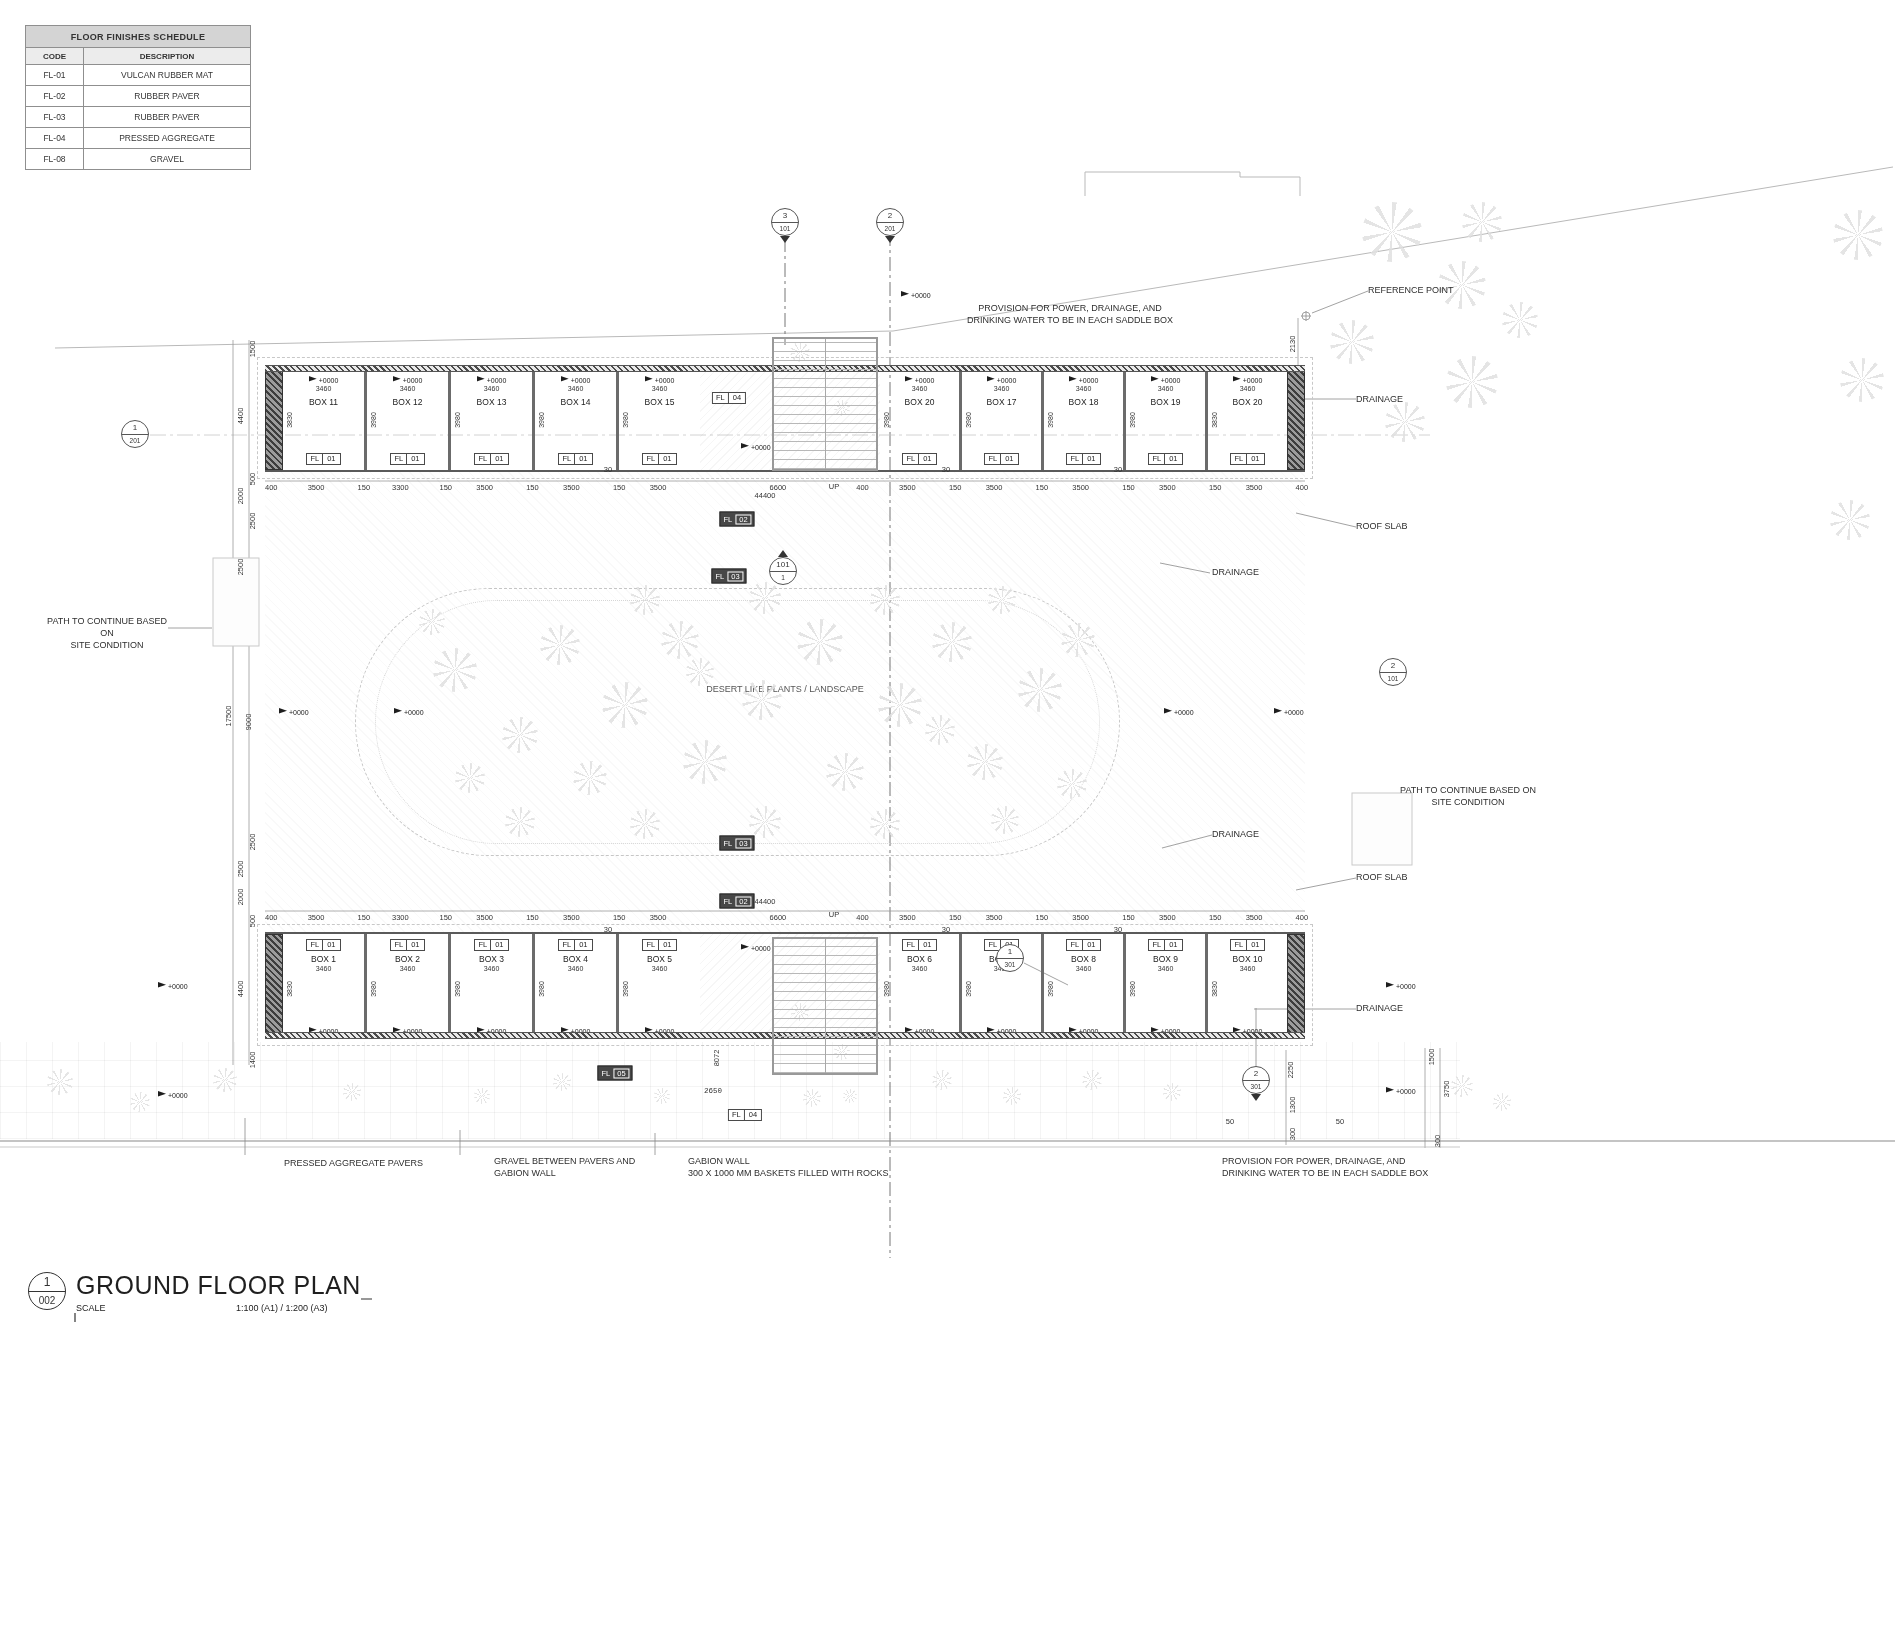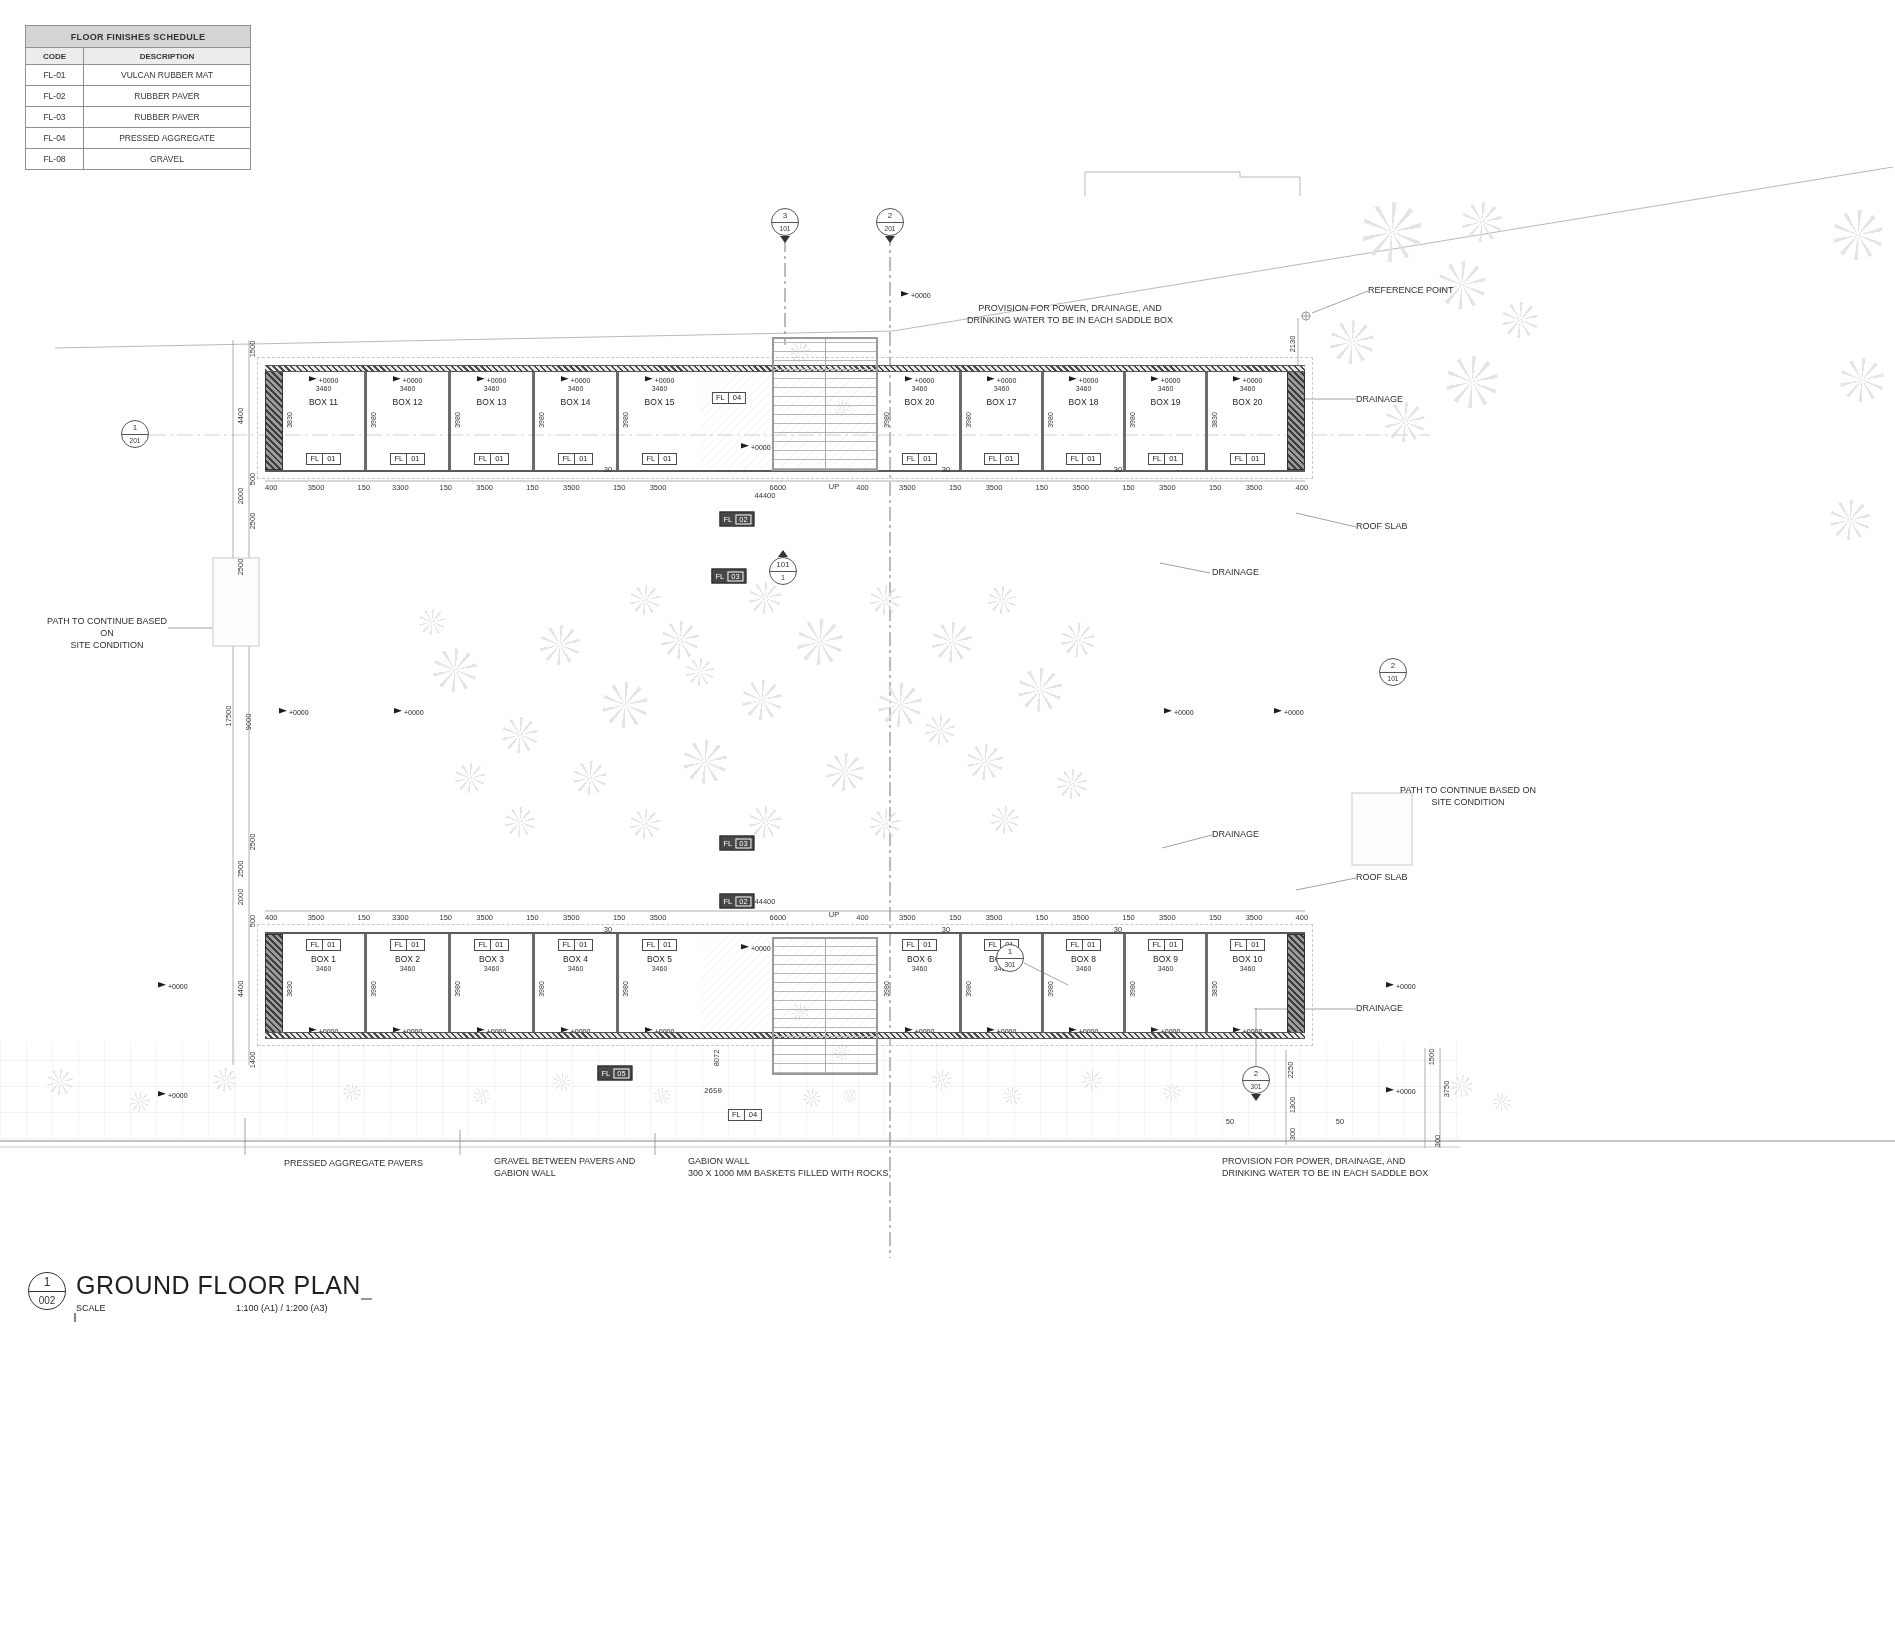--- a/index.html
+++ b/index.html
@@ -251,20 +251,25 @@
           <td class="sc-code">FL-04</td>
           <td class="sc-desc">PRESSED AGGREGATE</td>
         </tr>
         <tr>
           <td class="sc-code">FL-08</td>
           <td class="sc-desc">GRAVEL</td>
         </tr>
       </tbody>
   </table>
 
+  <div id="courtyard">
+    <div class="path-dash"></div>
+    <div class="path-dot"></div>
+    <div class="landscape-label">DESERT LIKE PLANTS / LANDSCAPE</div>
+  </div>
 
   <div class="roofline" id="roof-top"></div>
   <div class="roofline" id="roof-bottom"></div>
 
   <div class="building" id="bldg-top">
     <div class="wallstrip"></div>
     <div class="endwall"></div>
     <div class="wing" id="top-left-wing">
         <div class="boxcell top">
           <span class="depthdim">3830</span>

